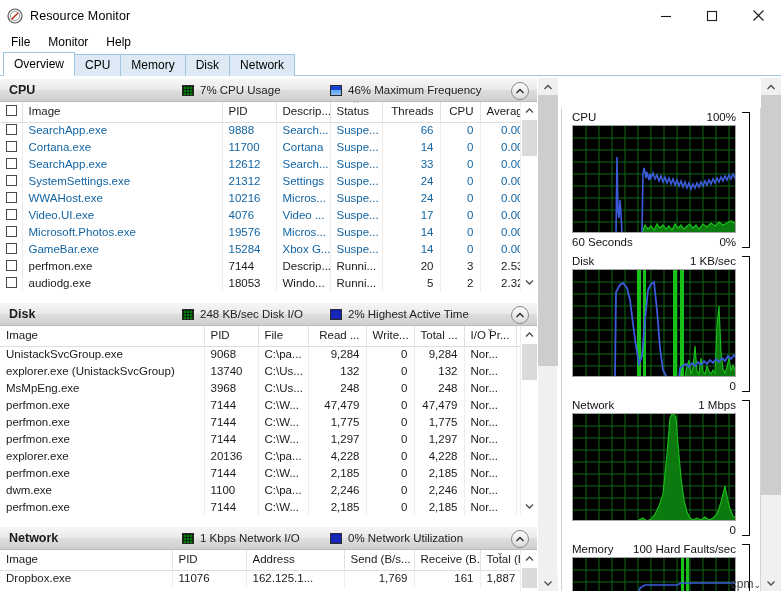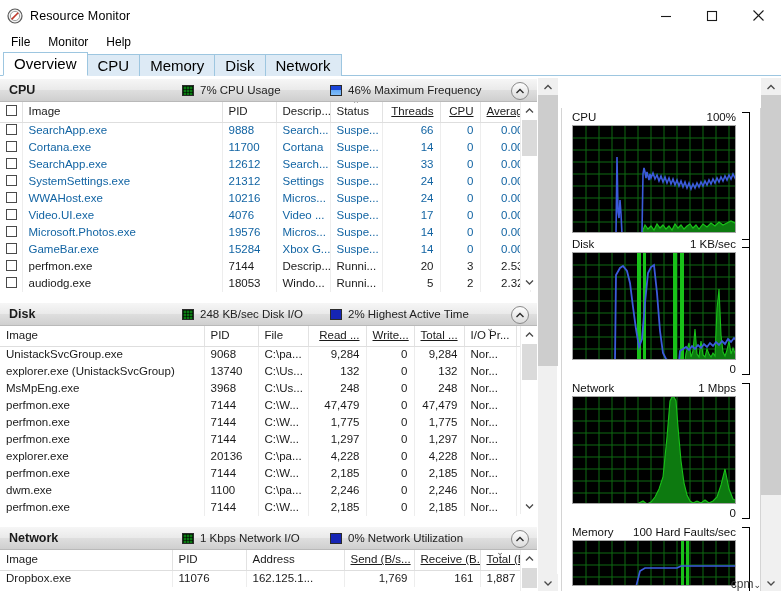--- a/index.html
+++ b/index.html
@@ -53,21 +53,21 @@
   .tabstrip {
     position: absolute; left: 0; top: 52px; width: 781px; height: 24px;
     background: #ffffff;
   }
   .tabstrip-underline {
     position: absolute; left: 0; bottom: 0; width: 781px; height: 1px;
     background: #9dc6e0;
   }
   .tabs { position: absolute; left: 3px; top: 0; display: flex; align-items: flex-end; height: 24px; }
   .tab {
-    font-size: 15px; color: #000;
+    font-size: 12px; color: #000;
     padding: 3px 10px 4px 10px;
     border: 1px solid #9dc6e0;
     border-bottom: none;
     background: #ddeaf5;
     margin-right: -1px;
     position: relative;
     height: 22px;
     display: flex; align-items: center;
     cursor: default;
   }
@@ -154,21 +154,21 @@
     font-weight: normal; color: #1a1a1a;
     background: #ffffff;
     border-right: 1px solid #e2e2e2;
     border-bottom: 1px solid #dedede;
     padding: 3px 6px 4px 6px;
     text-align: left;
     height: 20px;
     position: relative;
     overflow: hidden; white-space: nowrap;
   }
-  table.grid th.num { text-align: right; text-decoration: underline; }
+  table.grid th.num { text-align: right; }
   table.grid th .sortmark {
     position: absolute; left: 50%; top: -1px; transform: translateX(-50%);
     font-size: 9px; color: #555; line-height: 7px;
   }
   table.grid td {
     color: #1264a3;
     border-right: 1px solid #ededed;
     padding: 1px 6px 2px 6px;
     height: 17px;
     overflow: hidden; white-space: nowrap;
@@ -747,20 +747,24 @@
             <line x1="91" y1="0" x2="91" y2="108" stroke="#0f6b12" stroke-width="1"></line>
             <line x1="104" y1="0" x2="104" y2="108" stroke="#0f6b12" stroke-width="1"></line>
             <line x1="117" y1="0" x2="117" y2="108" stroke="#0f6b12" stroke-width="1"></line>
             <line x1="130" y1="0" x2="130" y2="108" stroke="#0f6b12" stroke-width="1"></line>
             <line x1="143" y1="0" x2="143" y2="108" stroke="#0f6b12" stroke-width="1"></line>
             <line x1="156" y1="0" x2="156" y2="108" stroke="#0f6b12" stroke-width="1"></line>
           </g>
           <polyline fill="#0d7a10" stroke="#19c219" stroke-width="1.2" points="70,108 70,104 72,99 75,103 78,100 81,104 84,98 87,102 90,99 93,103 96,100 99,104 102,98 105,102 108,99 111,103 114,100 117,98 120,102 123,99 126,103 130,98 134,101 138,97 142,100 146,96 150,99 154,97 158,95 162,97 166,95 166,108"></polyline>
           <polyline fill="none" stroke="#3b5bdb" stroke-width="1.6" points="0,108 43,108 44,31 45,86 46,92 47,74 48,88 49,108 68,108 69,106 70,48 71,42 72,46 73,52 74,46 75,50 76,54 77,48 78,52 80,47 82,53 84,49 86,55 88,50 90,56 92,51 94,57 96,52 98,58 100,53 102,59 104,54 106,60 108,55 110,61 112,56 114,62 116,57 118,63 120,58 122,62 124,57 126,61 128,56 130,60 132,55 134,59 136,54 138,58 140,53 142,57 144,52 146,56 148,51 150,55 152,50 154,54 156,49 158,53 160,48 162,52 164,47 166,50"></polyline>
         </svg>
+      </div>
+      <div class="graph-labels">
+        <span>60 Seconds</span>
+        <span class="right">0%</span>
       </div>
       <div class="bracket" style="top:4px; height:136px;"></div>
     </div>
 
     <div class="graph-block" style="margin-top:2px;">
       <div class="graph-labels">
         <span>Disk</span>
         <span class="right">1 KB/sec</span>
       </div>
       <div class="graph-canvas" style="margin-right:14px;">

